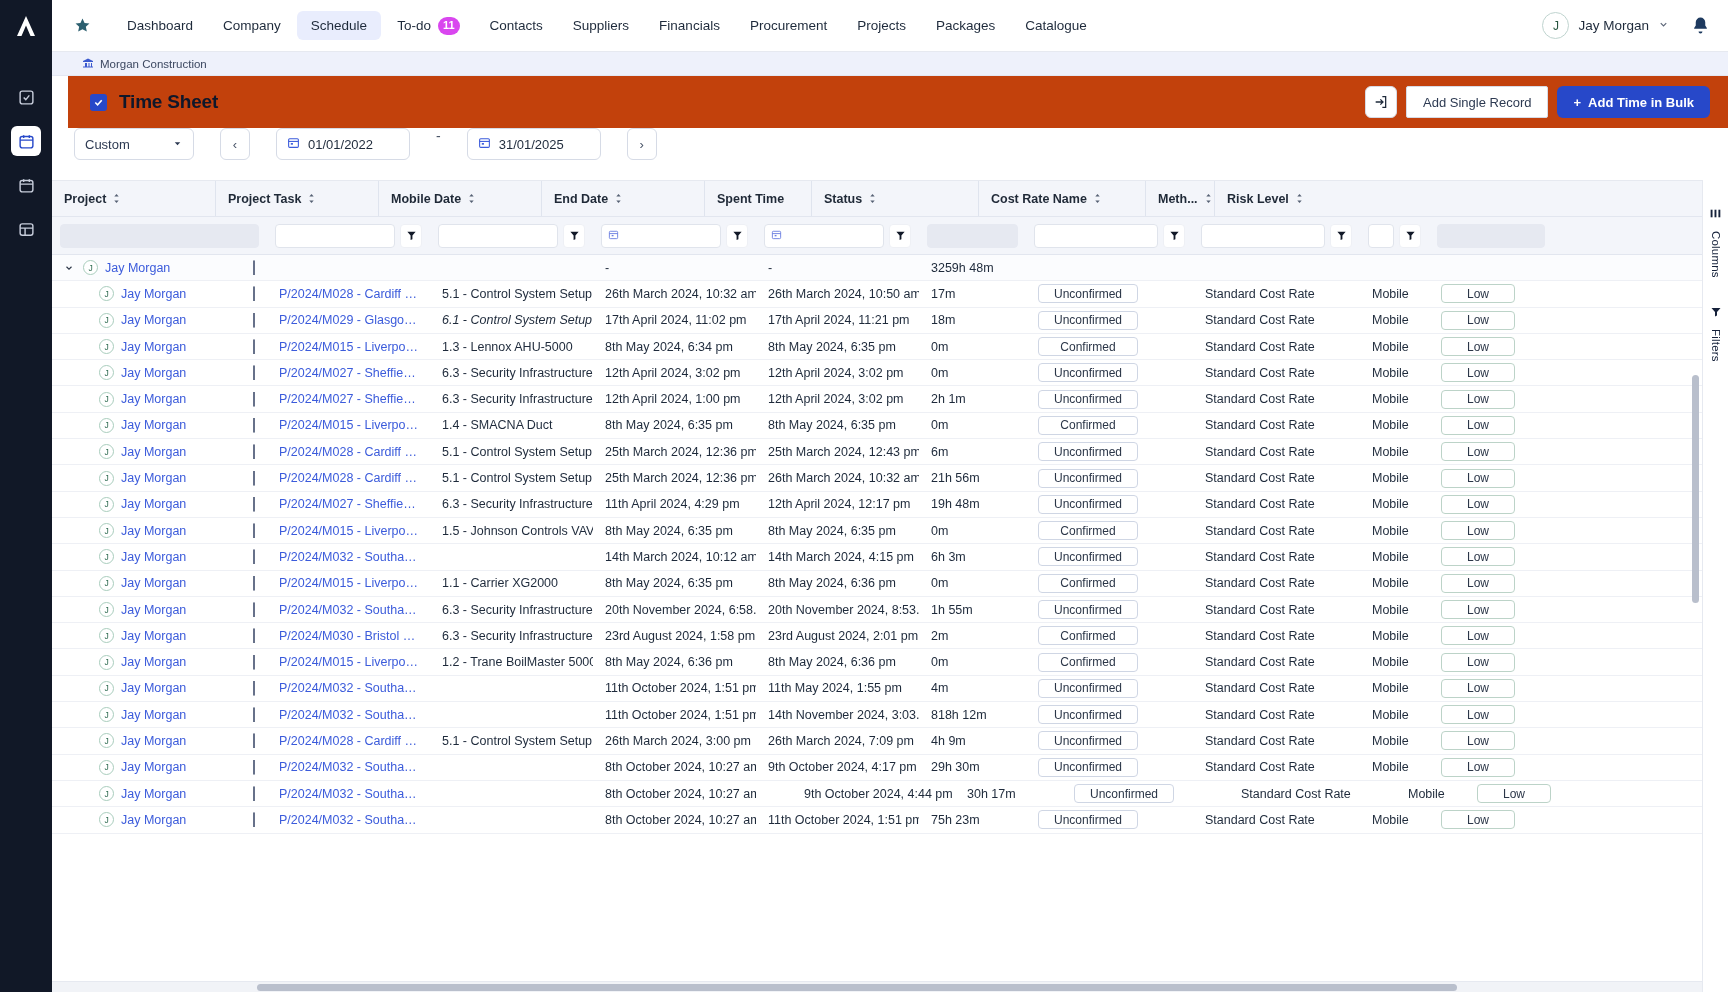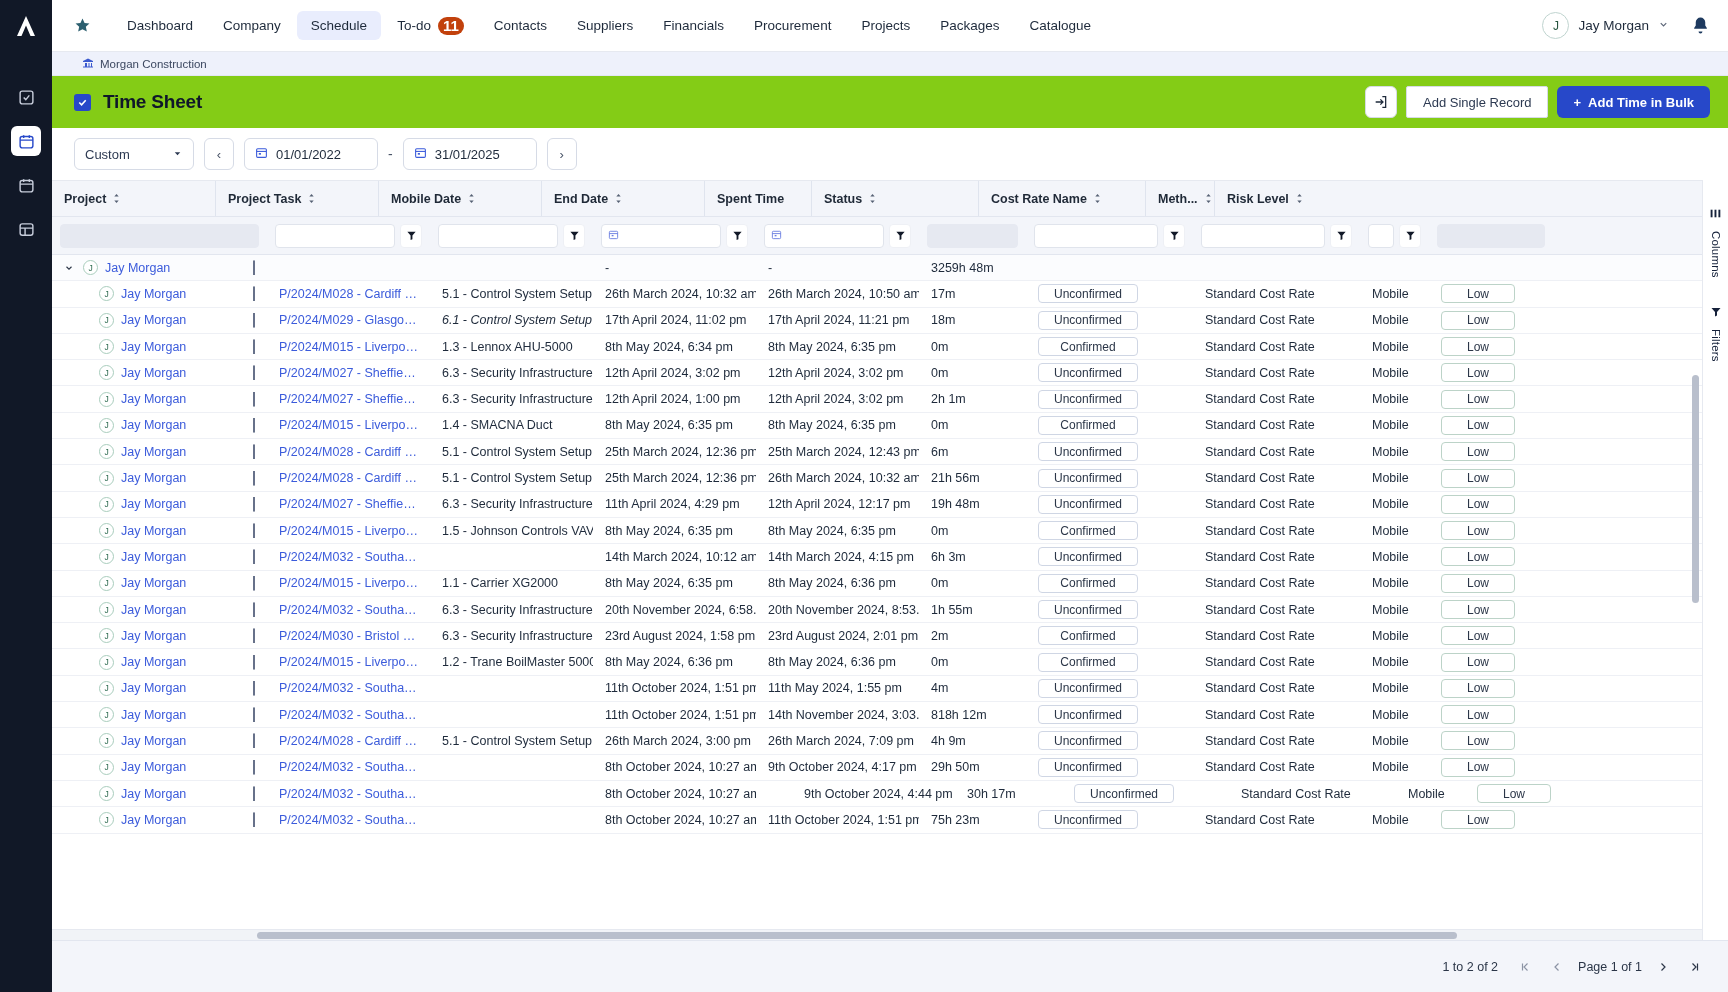--- a/index.html
+++ b/index.html
@@ -40,21 +40,21 @@
     border-bottom: 1px solid #e6e9f0; background: #fff; padding: 0 18px 0 22px;
   }
   .star { color: #2c5f6f; margin-right: 22px; display:flex; align-items:center; cursor:pointer;}
   .navitems { display: flex; align-items: center; gap: 2px; }
   .navitem {
     font-size: 13.5px; color: #1e2a3b; padding: 7px 14px; border-radius: 6px;
     cursor: pointer; white-space: nowrap; display: flex; align-items: center; gap: 7px;
   }
   .navitem.active { background: #e9edfd; color: #1e2a3b; font-weight: 500; }
   .badge {
-    background: #c2410c; color: #fff; font-size: 15px; font-weight: 700;
+    background: #d946ef; color: #fff; font-size: 11px; font-weight: 700;
     min-width: 18px; height: 18px; border-radius: 9px; display: inline-flex;
     align-items: center; justify-content: center; padding: 0 5px; line-height: 1;
   }
   .nav-right { margin-left: auto; display: flex; align-items: center; gap: 22px; }
   .user { display: flex; align-items: center; gap: 9px; cursor: pointer; }
   .avatar-circle {
     width: 27px; height: 27px; border-radius: 50%; border: 1px solid #bfd4cf;
     background: #fff; color: #27543f; font-size: 12px;
     display: flex; align-items: center; justify-content: center;
   }
@@ -66,21 +66,21 @@
   .breadcrumb {
     height: 24px; flex: 0 0 24px; background: #eef1fb; display: flex;
     align-items: center; gap: 6px; padding-left: 30px; font-size: 11.5px; color: #3c4861;
     border-bottom: 1px solid #e3e7f3;
   }
   .breadcrumb svg { color:#2748c9; }
 
   
   .pagehead {
     height: 52px; flex: 0 0 52px; display: flex; align-items: center;
-    padding: 0 18px 0 22px; background: #84cc16;
+    padding: 0 18px 0 22px; background: #c2410c; margin-left: 16px;
   }
   .cb-blue {
     width: 17px; height: 17px; border-radius: 3px; background: #2748c9;
     display: flex; align-items: center; justify-content: center; color: #fff;
     margin-right: 12px; cursor: pointer; flex:0 0 17px;
   }
   .page-title { font-size: 19px; font-weight: 700; color: #0f172a; letter-spacing: -0.2px; }
   .head-actions { margin-left: auto; display: flex; align-items: center; gap: 9px; }
   .icon-btn {
     width: 32px; height: 32px; border: 1px solid #d6dbe6; border-radius: 6px; background: #fff;
@@ -92,22 +92,22 @@
     display: flex; align-items: center; font-family: inherit;
   }
   .btn-primary {
     height: 32px; border: none; border-radius: 6px; background: #2748c9; color: #fff;
     padding: 0 16px; font-size: 13px; font-weight: 600; cursor: pointer;
     display: flex; align-items: center; gap: 7px; font-family: inherit;
   }
 
   
   .filterbar {
-    height: 52px; flex: 0 0 52px; display: flex; align-items: center;
-    gap: 10px; padding: 0 22px; background: #fff;
+    height: 52px; flex: 0 0 52px; display: flex; align-items: flex-start;
+    gap: 26px; padding: 0 22px; background: #fff;
   }
   .select-box {
     width: 120px; height: 32px; border: 1px solid #d6dbe6; border-radius: 6px;
     background: #fff; display: flex; align-items: center; padding: 0 10px;
     font-size: 13px; color: #2d3a52; cursor: pointer; justify-content: space-between;
   }
   .arrow-btn {
     width: 30px; height: 32px; border: 1px solid #d6dbe6; border-radius: 6px; background: #fff;
     display: flex; align-items: center; justify-content: center; color: #4a5568;
     cursor: pointer; font-size: 13px;
@@ -1000,21 +1000,21 @@
                 <span class="avatar-sm">J</span>
                 <span class="emp-name">Jay Morgan</span>
                 <span style="margin-left:auto"><span class="rowcb"></span></span>
               </div>
               <div class="gcell" style="width: 163px; flex: 0 0 163px;">
                 <span class="link">P/2024/M032 - Southampt...</span>
               </div>
               <div class="gcell" style="width: 163px; flex: 0 0 163px;"></div>
               <div class="gcell" style="width: 163px; flex: 0 0 163px;">8th October 2024, 10:27 am</div>
               <div class="gcell" style="width: 163px; flex: 0 0 163px;">9th October 2024, 4:17 pm</div>
-              <div class="gcell" style="width: 107px; flex: 0 0 107px;">29h 50m</div>
+              <div class="gcell" style="width: 107px; flex: 0 0 107px;">29h 30m</div>
               <div class="gcell" style="width: 167px; flex: 0 0 167px;">
                 <span class="pill">Unconfirmed</span>
               </div>
               <div class="gcell" style="width: 167px; flex: 0 0 167px;">Standard Cost Rate</div>
               <div class="gcell" style="width: 69px; flex: 0 0 69px;">Mobile</div>
               <div class="gcell" style="width: 124px; flex: 0 0 124px;">
                 <span class="pill risk">Low</span>
               </div>
             </div>
             <div class="grow">
@@ -1085,41 +1085,15 @@
           <span>
             <svg width="12" height="12" viewBox="0 0 24 24" fill="#15213a">
                 <path d="M3 4h18l-7 8v7l-4 2v-9z"></path>
               </svg>
           </span>
           <span class="side-label">Filters</span>
         </div>
       </div>
     </div>
 
-    <div class="footer">
-      <span class="foot-count">1 to 2 of 2</span>
-      <div style="display:flex;align-items:center;gap:10px;">
-        <div class="pg-btn">
-          <svg width="12" height="12" viewBox="0 0 24 24" fill="none" stroke="currentColor" stroke-width="2.4">
-              <path d="M17 5l-7 7 7 7M7 5v14"></path>
-            </svg>
-        </div>
-        <div class="pg-btn">
-          <svg width="12" height="12" viewBox="0 0 24 24" fill="none" stroke="currentColor" stroke-width="2.4">
-              <path d="M15 5l-7 7 7 7"></path>
-            </svg>
-        </div>
-        <span class="pg-text">Page 1 of 1</span>
-        <div class="pg-btn on">
-          <svg width="12" height="12" viewBox="0 0 24 24" fill="none" stroke="currentColor" stroke-width="2.4">
-              <path d="M9 5l7 7-7 7"></path>
-            </svg>
-        </div>
-        <div class="pg-btn on">
-          <svg width="12" height="12" viewBox="0 0 24 24" fill="none" stroke="currentColor" stroke-width="2.4">
-              <path d="M7 5l7 7-7 7M17 5v14"></path>
-            </svg>
-        </div>
-      </div>
-    </div>
 
   </div>
 </div>
 
 </body></html>

